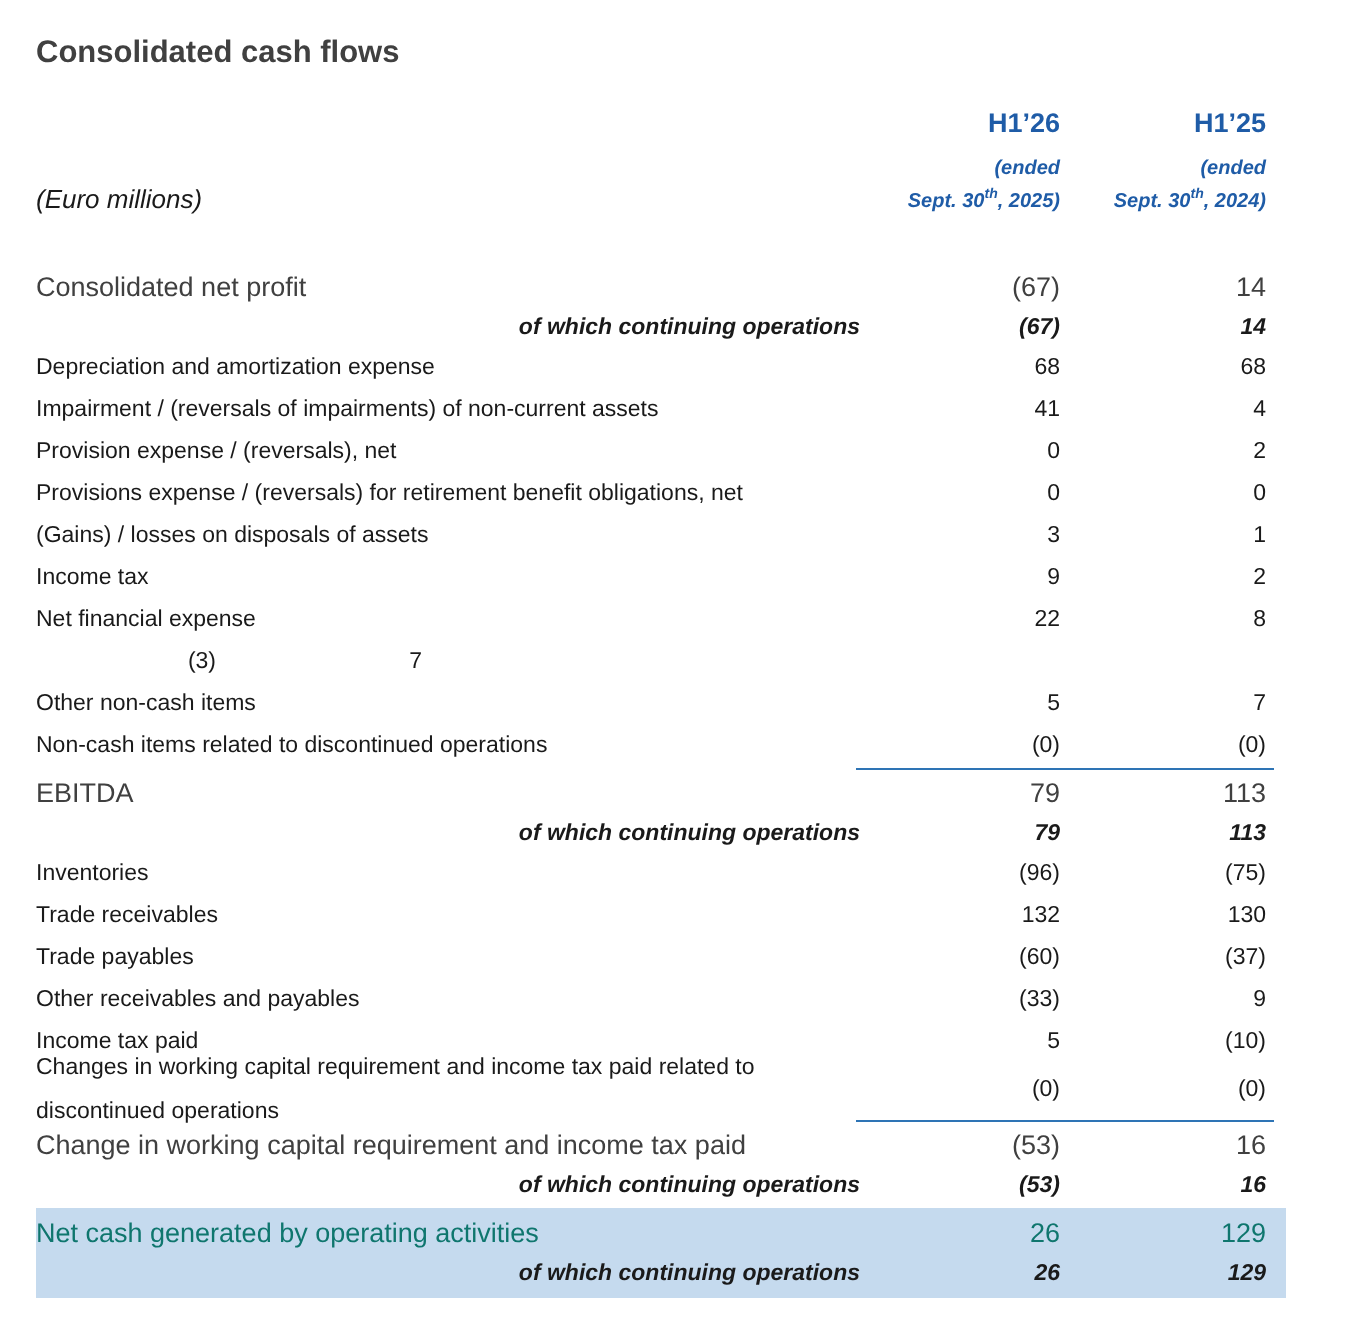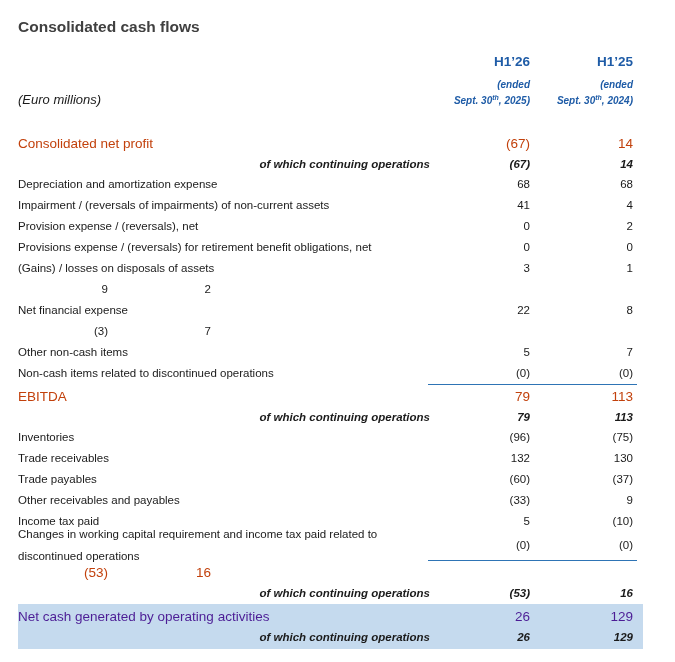--- a/index.html
+++ b/index.html
@@ -21,28 +21,28 @@
 
   .lbl { flex:1; padding-right:10px; }
   .v1 { width:90px; text-align:right; flex:none; }
   .v2 { width:103px; text-align:right; flex:none; }
 
   .rows { margin-top:26px; }
   .row { display:flex; padding-right:10px; align-items:center; }
   .row.regular { height:21px; font-size:11.5px; }
   .row.twoline { height:28px; }
   .row.twoline .lbl { line-height:22px; }
-  .row.section { height:21px; font-size:13.5px; color:#c2410c; }
+  .row.section { height:21px; font-size:13.5px; color:#404040; }
   .row.subrow  { height:19px; font-size:11.5px; font-weight:bold; font-style:italic; color:#1a1a1a; }
   .row.subrow .lbl { text-align:right; }
 
   .rule { height:0; border-top:1.5px solid #2E74B5; margin:1px 0 1px 410px; width:209px; }
 
   .band { background:#C5DAEE; margin-top:2px; padding:2px 0 3px 0; }
-  .band .row.section { color:#4c1d95; }
+  .band .row.section { color:#0f766e; }
 </style>
 </head>
 <body>
 
 <div class="page">
 
   <h1 class="title">Consolidated cash flows</h1>
 
   <div class="head-row">
     <span class="lbl"></span>
@@ -87,20 +87,21 @@
       <span class="lbl">Provisions expense / (reversals) for retirement benefit obligations, net</span>
       <span class="v1">0</span>
       <span class="v2">0</span>
     </div>
     <div class="row regular">
       <span class="lbl">(Gains) / losses on disposals of assets</span>
       <span class="v1">3</span>
       <span class="v2">1</span>
     </div>
     <div class="row regular">
+      <span class="lbl">Income tax</span>
       <span class="v1">9</span>
       <span class="v2">2</span>
     </div>
     <div class="row regular">
       <span class="lbl">Net financial expense</span>
       <span class="v1">22</span>
       <span class="v2">8</span>
     </div>
     <div class="row regular">
       <span class="v1">(3)</span>
@@ -156,20 +157,21 @@
     </div>
     <div class="row regular twoline">
       <span class="lbl">Changes in working capital requirement and income tax paid related to discontinued operations</span>
       <span class="v1">(0)</span>
       <span class="v2">(0)</span>
     </div>
 
     <div class="rule"></div>
 
     <div class="row section">
+      <span class="lbl">Change in working capital requirement and income tax paid</span>
       <span class="v1">(53)</span>
       <span class="v2">16</span>
     </div>
     <div class="row subrow">
       <span class="lbl">of which continuing operations</span>
       <span class="v1">(53)</span>
       <span class="v2">16</span>
     </div>
 
     <div class="band">

